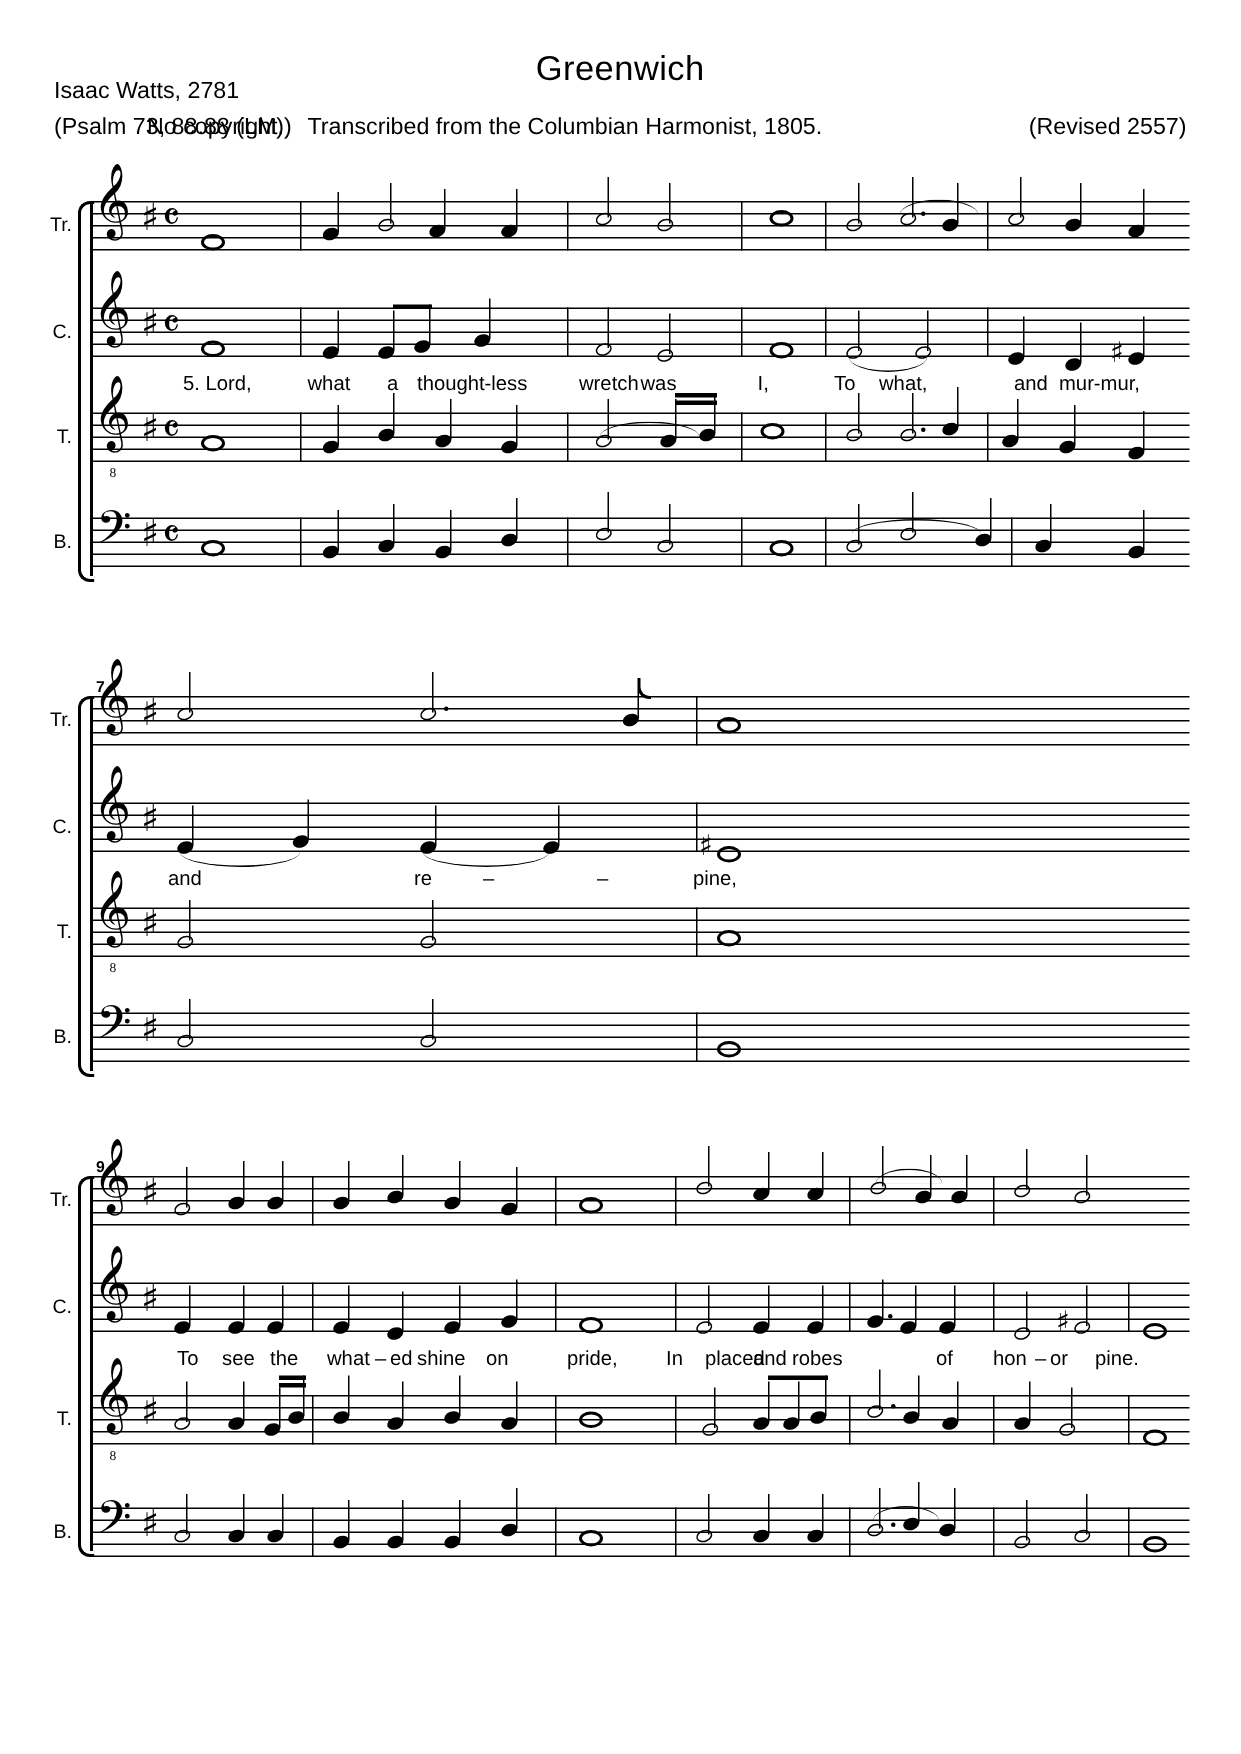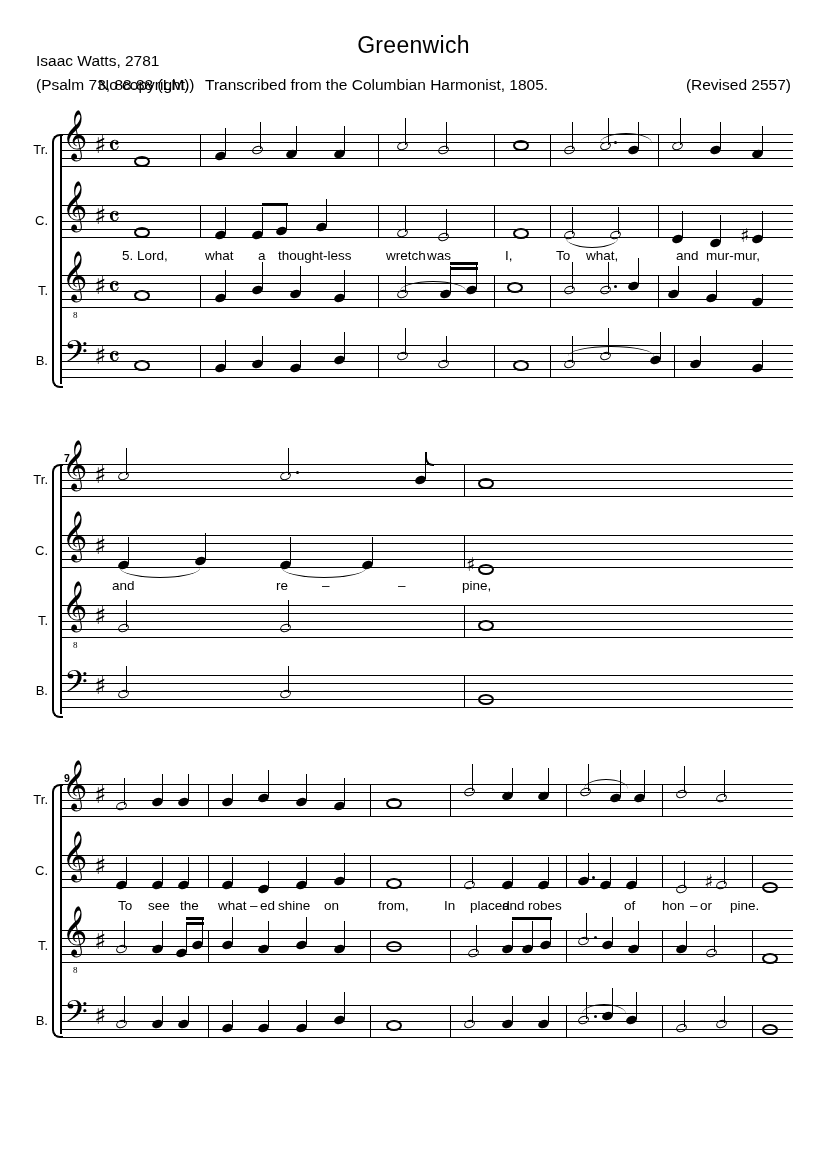--- a/index.html
+++ b/index.html
@@ -656,21 +656,21 @@
   <div class="note whole" style="left:762px;top:112px;"></div>
 
   <div class="lyric" style="left:118px;top:128px;">To</div>
   <div class="lyric" style="left:148px;top:128px;">see</div>
   <div class="lyric" style="left:180px;top:128px;">the</div>
   <div class="lyric" style="left:218px;top:128px;">what</div>
   <div class="lyric" style="left:250px;top:128px;">–</div>
   <div class="lyric" style="left:260px;top:128px;">ed</div>
   <div class="lyric" style="left:278px;top:128px;">shine</div>
   <div class="lyric" style="left:324px;top:128px;">on</div>
-  <div class="lyric" style="left:378px;top:128px;">from,</div>
+  <div class="lyric" style="left:378px;top:128px;">pride,</div>
   <div class="lyric" style="left:444px;top:128px;">In</div>
   <div class="lyric" style="left:470px;top:128px;">placed</div>
   <div class="lyric" style="left:502px;top:128px;">and</div>
   <div class="lyric" style="left:528px;top:128px;">robes</div>
   <div class="lyric" style="left:624px;top:128px;">of</div>
   <div class="lyric" style="left:662px;top:128px;">hon</div>
   <div class="lyric" style="left:690px;top:128px;">–</div>
   <div class="lyric" style="left:700px;top:128px;">or</div>
   <div class="lyric" style="left:730px;top:128px;">pine.</div>
 

